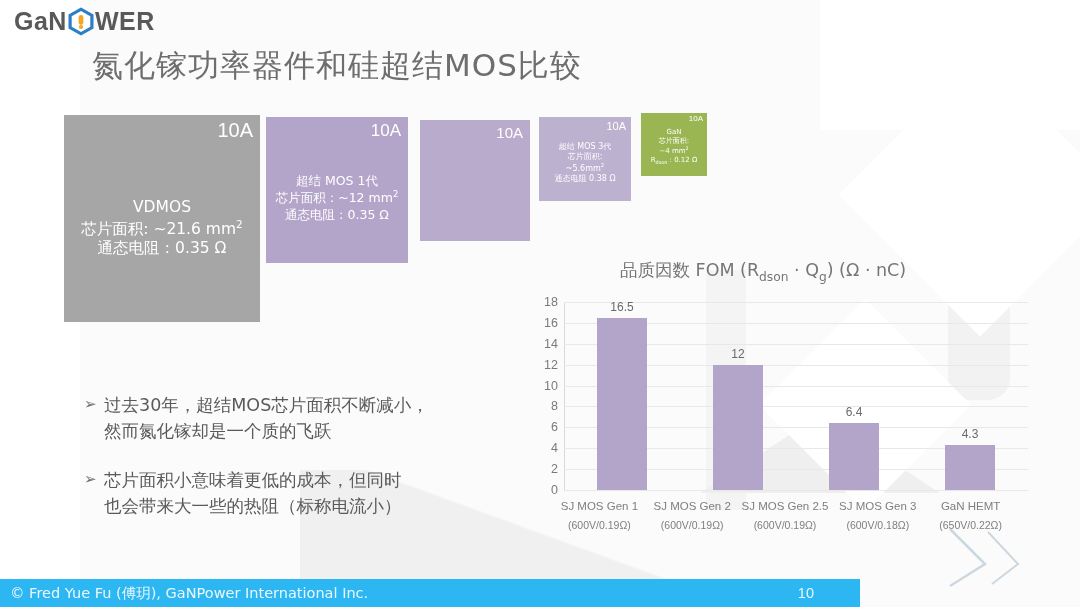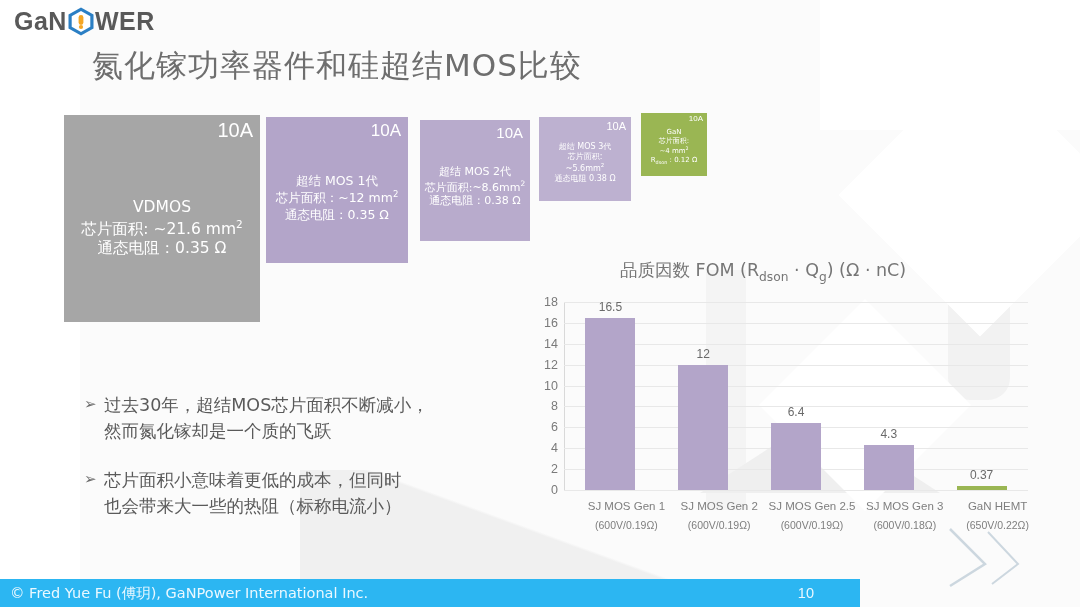--- a/index.html
+++ b/index.html
@@ -207,21 +207,21 @@
     font-size: 12px; color: #6a6a6a;
     font-family: "Liberation Sans", sans-serif;
     white-space: nowrap;
   }
   .bar {
     width: 50px;
     background: #b3a5c9;
   }
   .bar.gan { background: #9ab653; }
   .xlabels {
-    position: absolute; left: 56px; top: 238px;
+    position: absolute; left: 29px; top: 238px;
     width: 464px;
     display: flex;
   }
   .xlabel {
     flex: 1; text-align: center;
     font-size: 11.5px; color: #7e7e7e; line-height: 1.75;
     font-family: "Liberation Sans", sans-serif;
   }
   .xlabel .sub2 { font-size: 10.5px; display: block; }
 
@@ -305,25 +305,20 @@
     <span class="amps">10A</span>
     <div class="lines">
       <div>超结 MOS 1代</div>
       <div><span>芯片面积：~12 mm</span><sup>2</sup></div>
       <div>通态电阻：0.35 Ω</div>
     </div>
   </div>
 
   <div class="chipbox" id="box-sj2">
     <span class="amps">10A</span>
-    <div class="lines">
-      <div>超结 MOS 2代</div>
-      <div><span>芯片面积:~8.6mm</span><sup>2</sup></div>
-      <div>通态电阻：0.38 Ω</div>
-    </div>
   </div>
 
   <div class="chipbox" id="box-sj3">
     <span class="amps">10A</span>
     <div class="lines">
       <div>超结 MOS 3代</div>
       <div>芯片面积:</div>
       <div><span>~5.6mm</span><sup>2</sup></div>
       <div>通态电阻 0.38 Ω</div>
     </div>
@@ -404,24 +399,20 @@
             <div class="bar" style="height: 125.333px; background: rgb(179, 165, 201);"></div>
           </div>
           <div class="bar-slot">
             <span class="bar-value" style="bottom: 70.8444px;">6.4</span>
             <div class="bar" style="height: 66.8444px; background: rgb(179, 165, 201);"></div>
           </div>
           <div class="bar-slot">
             <span class="bar-value" style="bottom: 48.9111px;">4.3</span>
             <div class="bar" style="height: 44.9111px; background: rgb(179, 165, 201);"></div>
           </div>
-          <div class="bar-slot">
-            <span class="bar-value" style="bottom: 7.86444px;">0.37</span>
-            <div class="bar gan" style="height: 3.86444px; background: rgb(154, 182, 83);"></div>
-          </div>
         </div>
     </div>
     <div class="xlabels" id="xlabels-host">
         <div class="xlabel"><span>SJ MOS Gen 1</span><span class="sub2">(600V/0.19Ω)</span></div>
         <div class="xlabel"><span>SJ MOS Gen 2</span><span class="sub2">(600V/0.19Ω)</span></div>
         <div class="xlabel"><span>SJ MOS Gen 2.5</span><span class="sub2">(600V/0.19Ω)</span></div>
         <div class="xlabel"><span>SJ MOS Gen 3</span><span class="sub2">(600V/0.18Ω)</span></div>
         <div class="xlabel"><span>GaN HEMT</span><span class="sub2">(650V/0.22Ω)</span></div>
       </div>
   </div>

